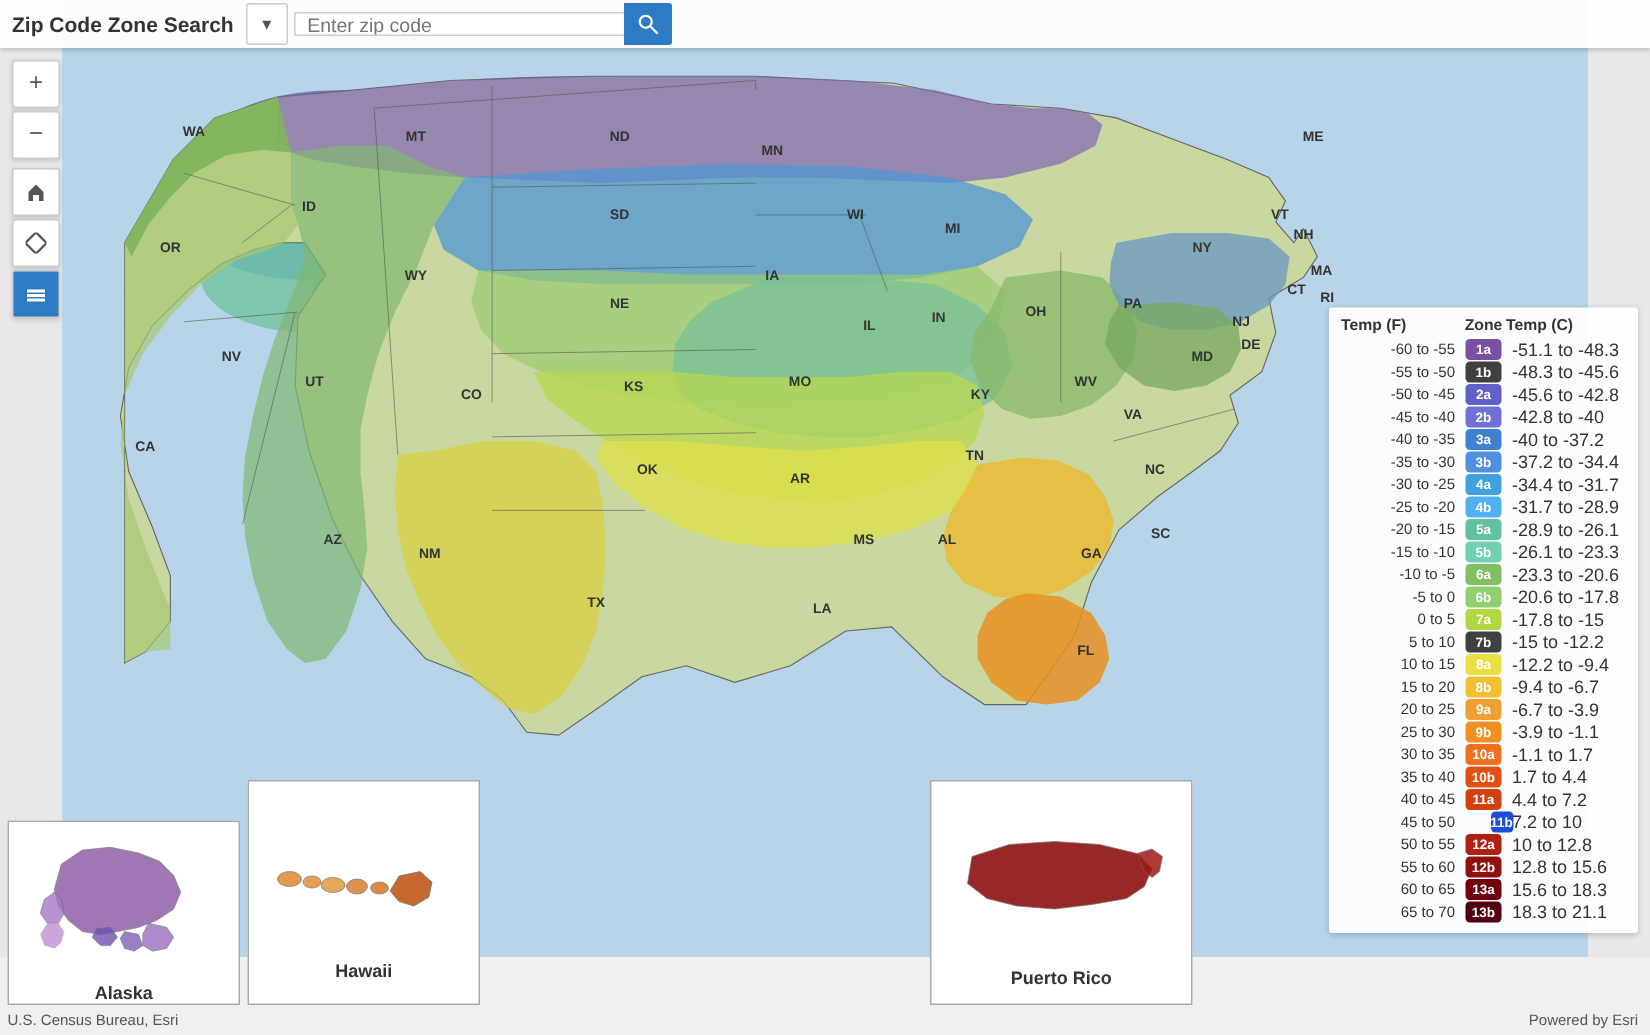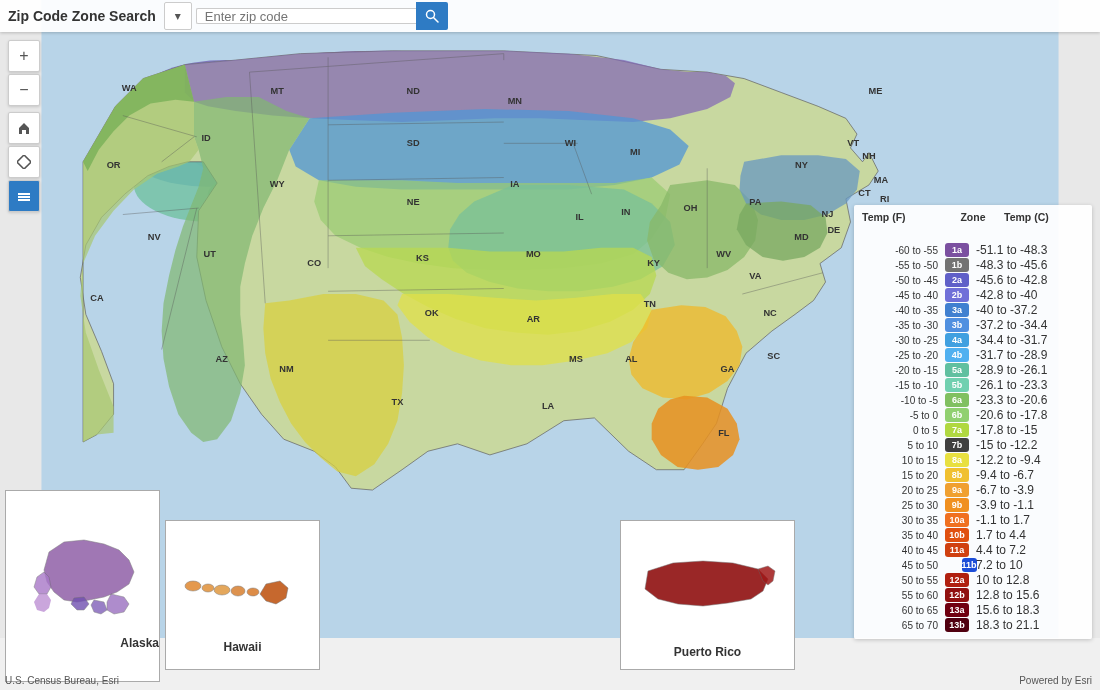--- a/index.html
+++ b/index.html
@@ -113,25 +113,24 @@
       padding: 6px 8px;
       z-index: 100;
       font-size: 11px;
       box-shadow: 0 1px 4px rgba(0,0,0,0.2);
       border-radius: 2px;
     }
 
     #legend-header {
       display: grid;
       grid-template-columns: 80px 30px 80px;
-      margin-bottom: 20px;
+      margin-bottom: 3px;
       font-weight: bold;
       font-size: 10.5px;
       color: #333;
-      gap: 16px;
     }
 
     .legend-row {
       display: grid;
       grid-template-columns: 80px 30px 80px;
       align-items: center;
       margin-bottom: 1px;
     }
 
     .legend-temp-f {
@@ -156,26 +155,26 @@
 
     .legend-temp-c {
       font-size: 12px;
       color: #333;
       padding-left: 4px;
     }
 
     
     #alaska-inset {
       position: absolute;
-      bottom: 8px; left: 5px;
-      width: 155px; height: 192px;
+      bottom: 20px; left: 5px;
+      width: 155px; height: 123px;
       background: white;
       border: 1px solid #aaa;
       display: flex; flex-direction: column;
-      align-items: flex-end; justify-content: center;
+      align-items: center; justify-content: center;
       z-index: 100;
     }
 
     #hawaii-inset {
       position: absolute;
       bottom: 20px; left: 165px;
       width: 155px; height: 150px;
       background: white;
       border: 1px solid #aaa;
       display: flex; flex-direction: column;
@@ -461,21 +460,21 @@
       <div class="legend-row">
         <div class="legend-temp-f">-60 to -55</div>
         <div style="display: flex; justify-content: center;">
           <span class="legend-zone-badge" style="background-color: rgb(123, 80, 160);">1a</span>
         </div>
         <div class="legend-temp-c">-51.1 to -48.3</div>
       </div>
       <div class="legend-row">
         <div class="legend-temp-f">-55 to -50</div>
         <div style="display: flex; justify-content: center;">
-          <span class="legend-zone-badge" style="background-color: #737373;">1b</span>
+          <span class="legend-zone-badge" style="background-color: #404040;">1b</span>
         </div>
         <div class="legend-temp-c">-48.3 to -45.6</div>
       </div>
       <div class="legend-row">
         <div class="legend-temp-f">-50 to -45</div>
         <div style="display: flex; justify-content: center;">
           <span class="legend-zone-badge" style="background-color: rgb(96, 96, 200);">2a</span>
         </div>
         <div class="legend-temp-c">-45.6 to -42.8</div>
       </div>

